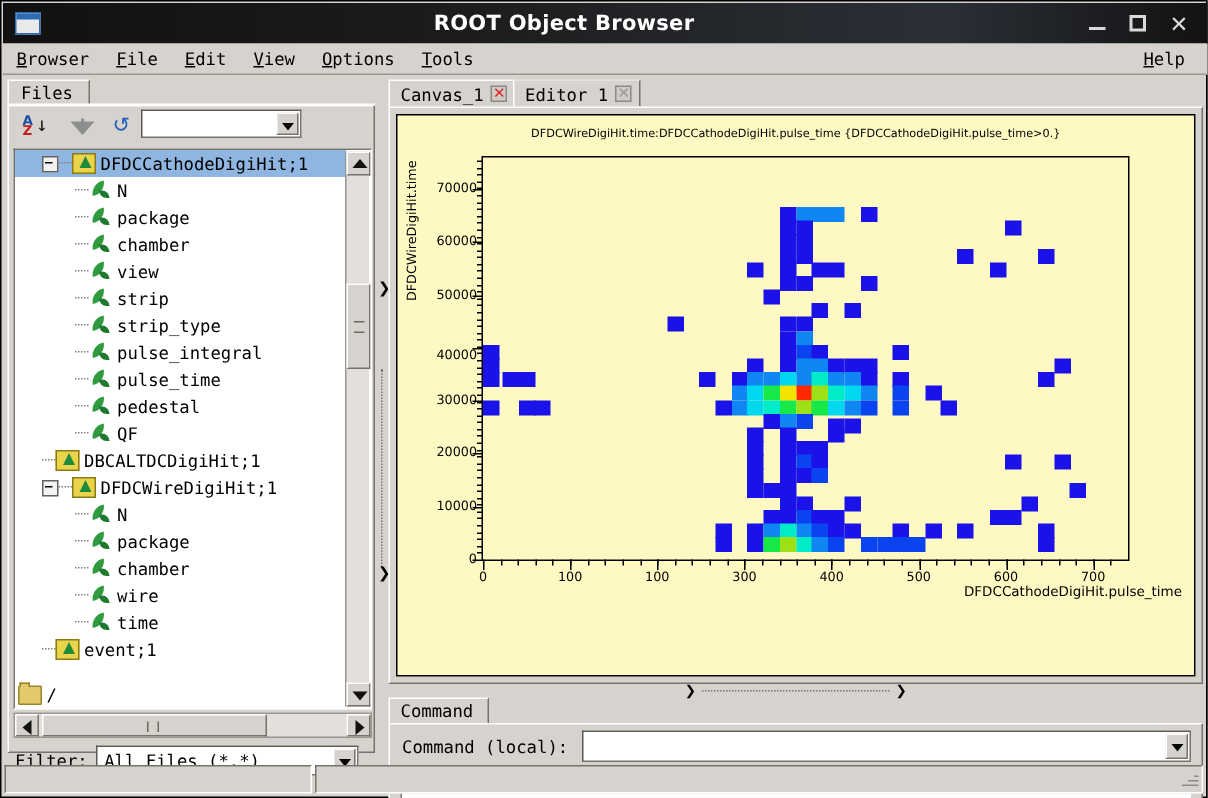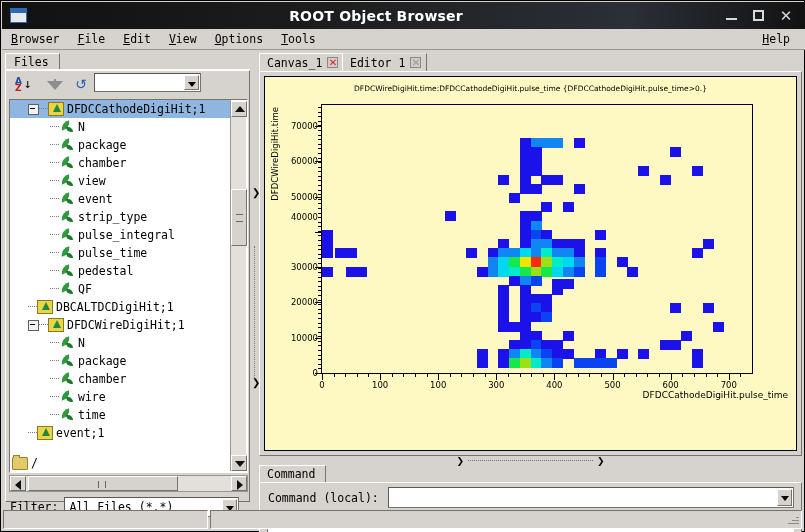--- a/index.html
+++ b/index.html
@@ -243,21 +243,21 @@
             <div class="trow">
               <span class="indent" style="width: 40px;"></span>
               <span class="dash"></span>
               <span class="icon-leaf"></span>
               <span class="tname">view</span>
             </div>
             <div class="trow">
               <span class="indent" style="width: 40px;"></span>
               <span class="dash"></span>
               <span class="icon-leaf"></span>
-              <span class="tname">event</span>
+              <span class="tname">strip</span>
             </div>
             <div class="trow">
               <span class="indent" style="width: 40px;"></span>
               <span class="dash"></span>
               <span class="icon-leaf"></span>
               <span class="tname">strip_type</span>
             </div>
             <div class="trow">
               <span class="indent" style="width: 40px;"></span>
               <span class="dash"></span>
@@ -542,21 +542,21 @@
           <div id="yaxis">
               <div class="ytick" style="top: 268px; width: 7px;"></div>
               <div class="ylab" style="top: 263px;">0</div>
               <div class="ytick" style="top: 232.737px; width: 7px;"></div>
               <div class="ylab" style="top: 227.737px;">10000</div>
               <div class="ytick" style="top: 197.474px; width: 7px;"></div>
               <div class="ylab" style="top: 192.474px;">20000</div>
               <div class="ytick" style="top: 162.211px; width: 7px;"></div>
               <div class="ylab" style="top: 157.211px;">30000</div>
               <div class="ytick" style="top: 126.947px; width: 7px;"></div>
-              <div class="ylab" style="top: 107px;">40000</div>
+              <div class="ylab" style="top: 127px;">40000</div>
               <div class="ytick" style="top: 91.6842px; width: 7px;"></div>
               <div class="ylab" style="top: 86.6842px;">50000</div>
               <div class="ytick" style="top: 56.4211px; width: 7px;"></div>
               <div class="ylab" style="top: 51.4211px;">60000</div>
               <div class="ytick" style="top: 21.1579px; width: 7px;"></div>
               <div class="ylab" style="top: 16.1579px;">70000</div>
               <div class="ytick" style="top: 263.416px; width: 4px;"></div>
               <div class="ytick" style="top: 258.832px; width: 4px;"></div>
               <div class="ytick" style="top: 254.247px; width: 4px;"></div>
               <div class="ytick" style="top: 249.663px; width: 4px;"></div>

